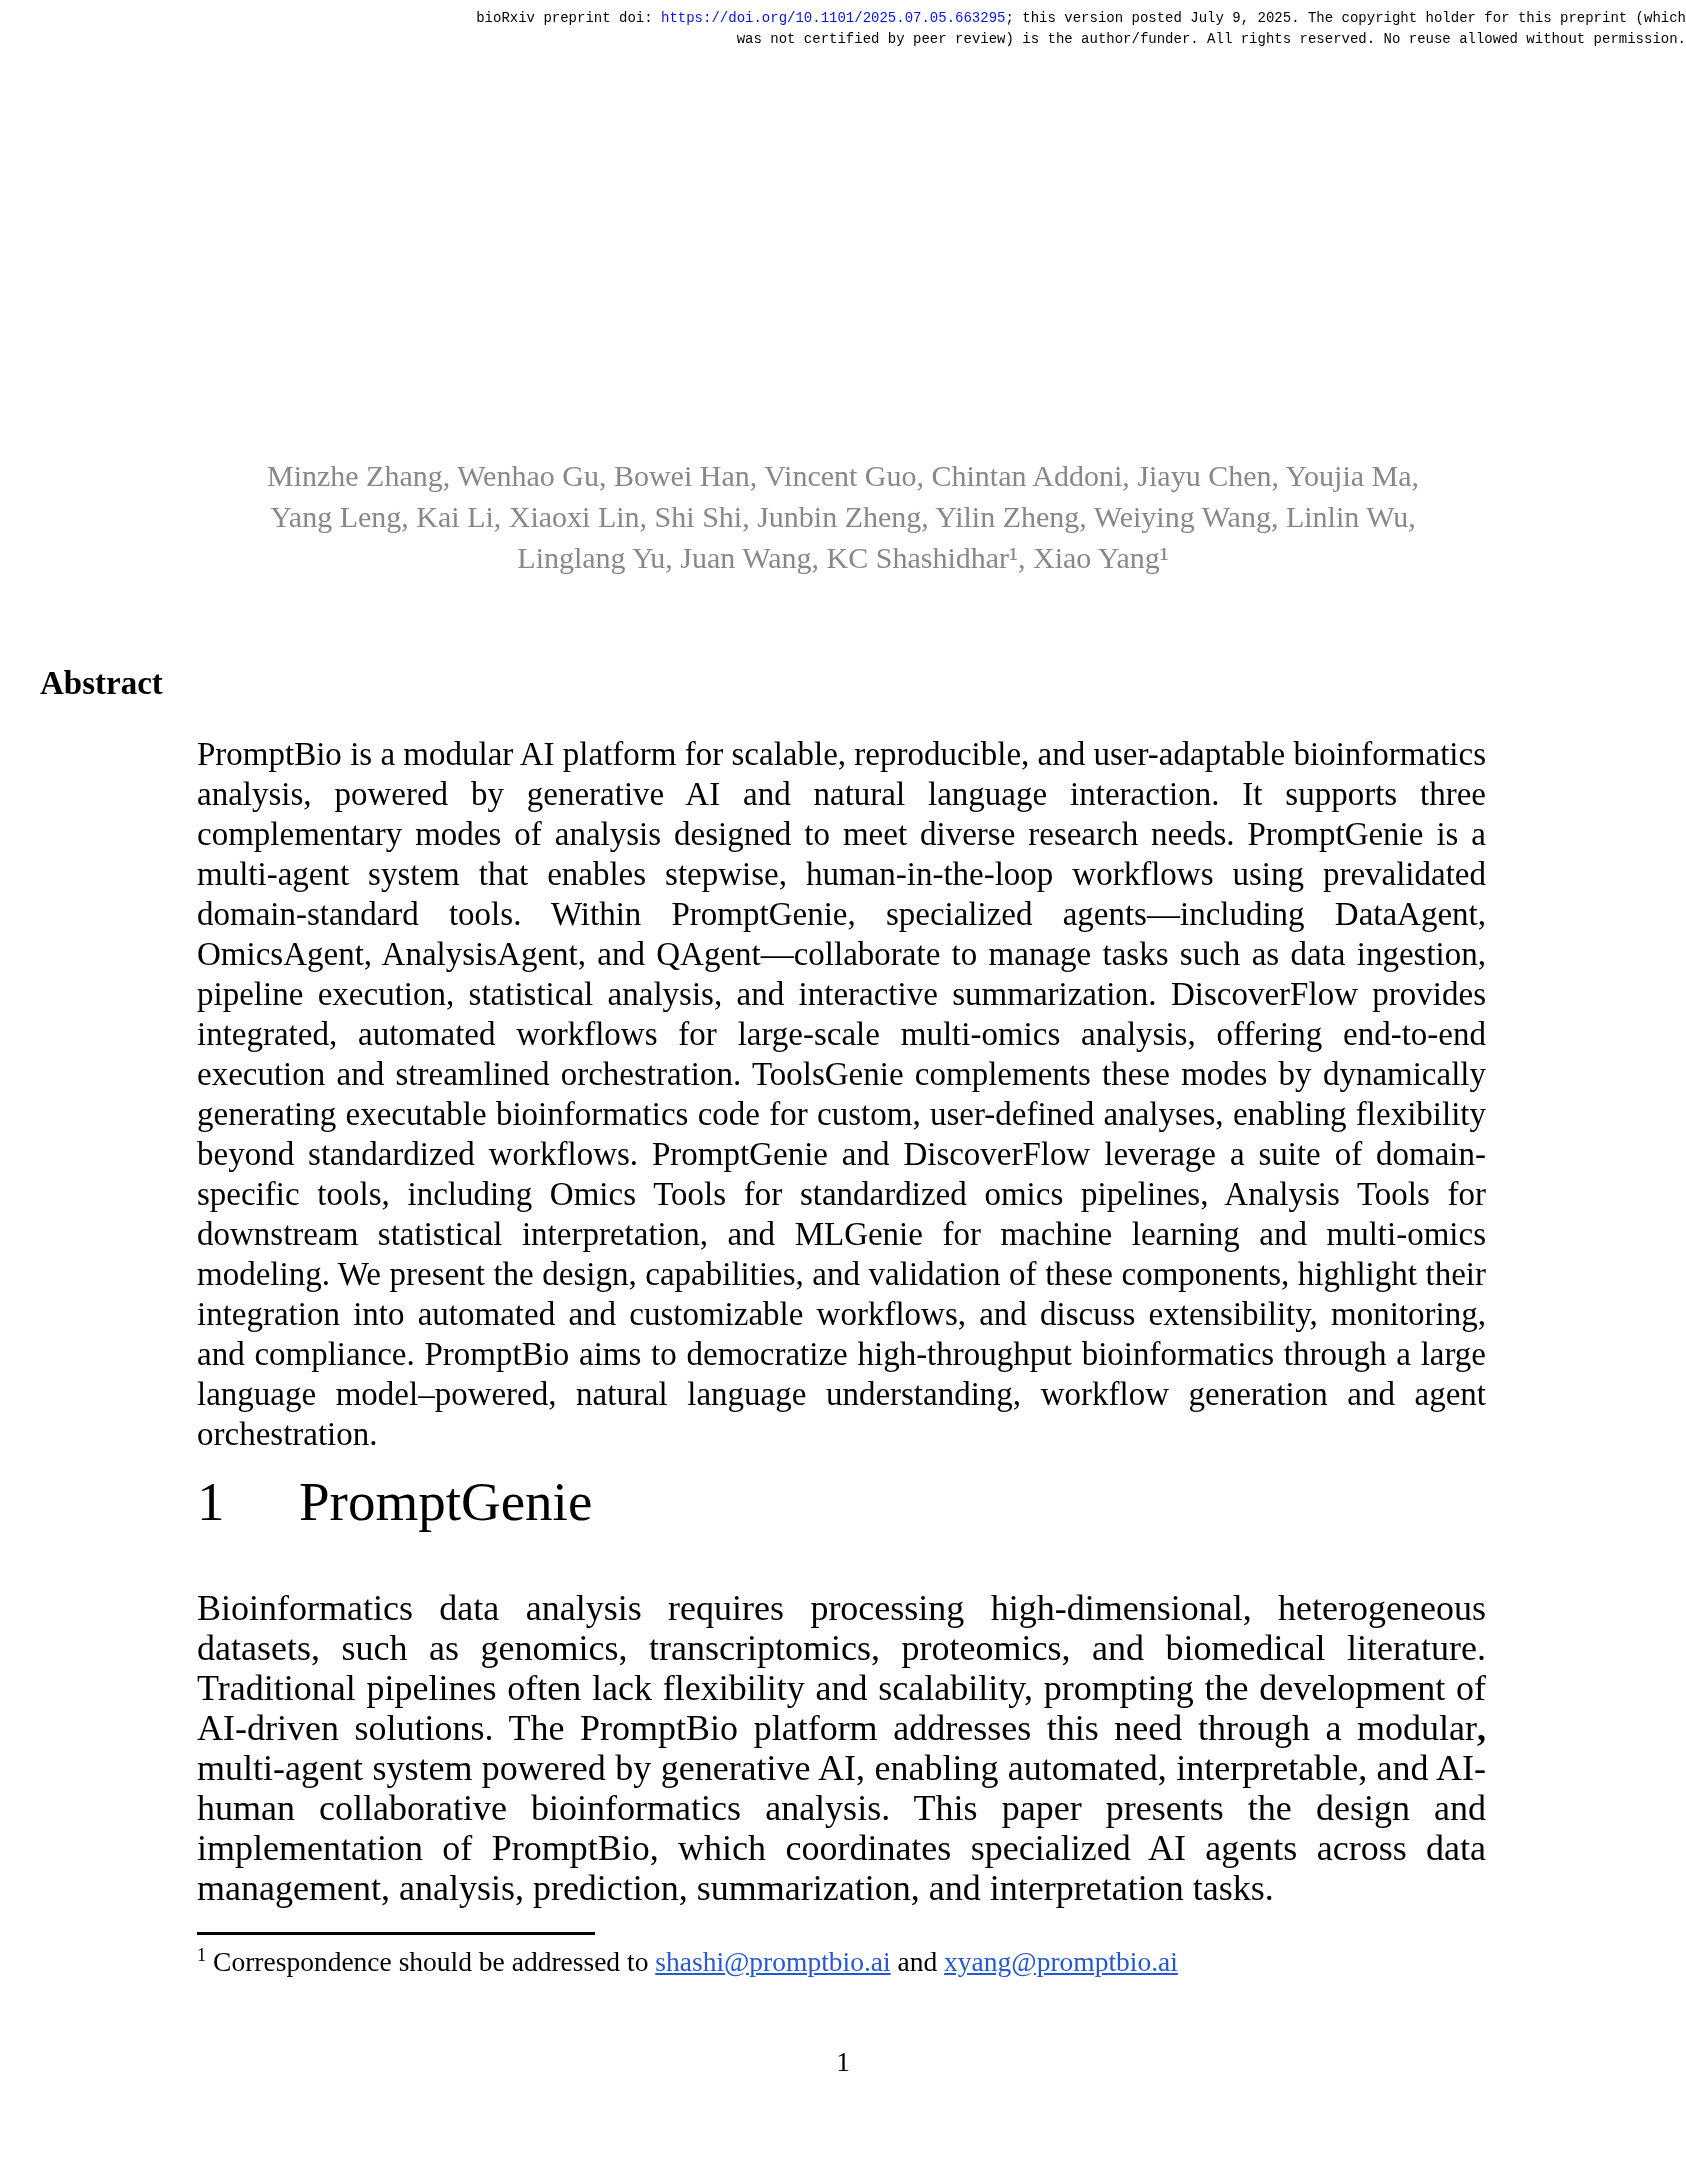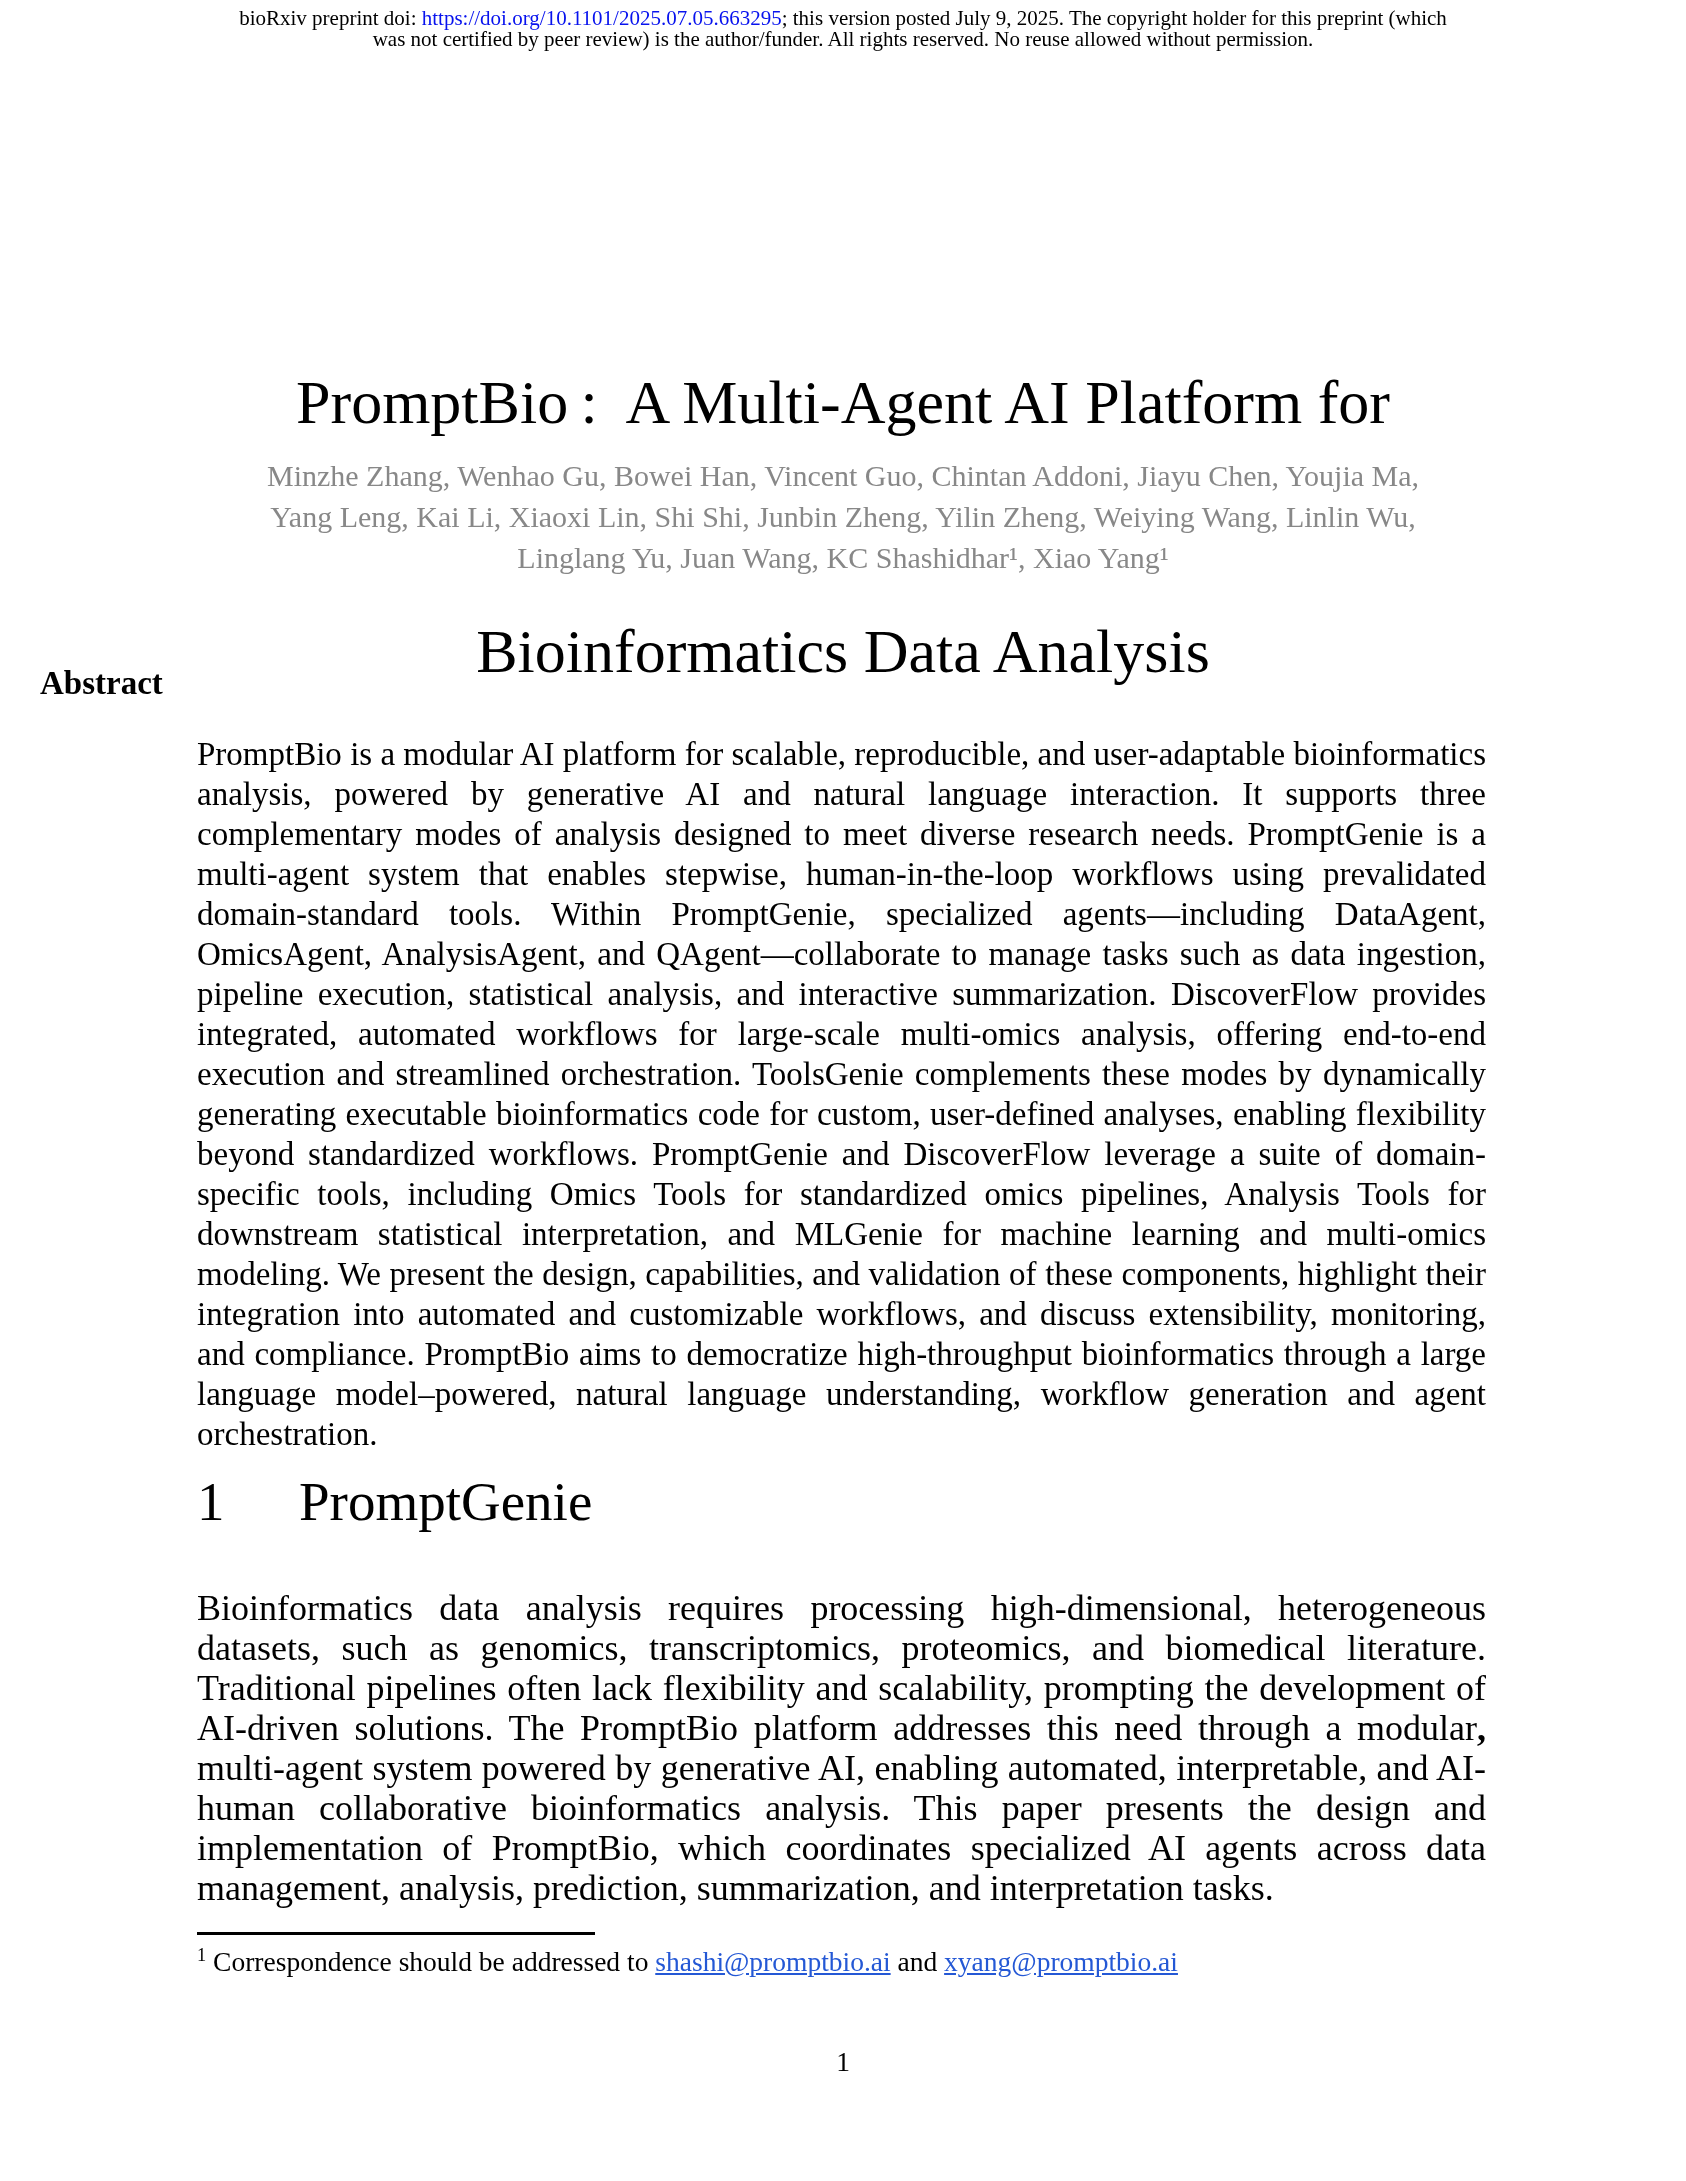--- a/index.html
+++ b/index.html
@@ -7,23 +7,23 @@
     position:relative;
     width:1686px;height:2182px;
     background:#ffffff;
     font-family:"Liberation Serif",serif;
     color:#000000;
     overflow:hidden;
   }
   
   .doc-header{
     position:absolute;top:8.3px;left:0;width:100%;
-    text-align:center;
-    font-family:Liberation Serif, serif;
-    font-size:21px;line-height:21px;color:#000;
+    text-align:right;
+    font-family:Liberation Mono, monospace;
+    font-size:14px;line-height:21px;color:#000;
   }
   .doc-header a{text-decoration:none;cursor:pointer;}
   
   .title{
     position:absolute;top:195px;left:0;width:100%;
     text-align:center;font-size:62px;line-height:83px;
     white-space:pre-wrap;
   }
   
   .authors{
@@ -71,24 +71,20 @@
 </head>
 <body>
 
 <div class="page">
 
   <div class="doc-header">
     <div><span>bioRxiv preprint doi: </span><a href="#" style="color: rgb(7, 18, 238);">https://doi.org/10.1101/2025.07.05.663295</a><span>; this version posted July 9, 2025. The copyright holder for this preprint (which</span></div>
     <div>was not certified by peer review) is the author/funder. All rights reserved. No reuse allowed without permission.</div>
   </div>
 
-  <div class="title">
-    <div>PromptBio :  A Multi-Agent AI Platform for</div>
-    <div>Bioinformatics Data Analysis</div>
-  </div>
 
   <div class="authors" style="color: rgb(136, 136, 136);">
     <div>Minzhe Zhang, Wenhao Gu, Bowei Han, Vincent Guo, Chintan Addoni, Jiayu Chen, Youjia Ma,</div>
     <div>Yang Leng, Kai Li, Xiaoxi Lin, Shi Shi, Junbin Zheng, Yilin Zheng, Weiying Wang, Linlin Wu,</div>
     <div>Linglang Yu, Juan Wang, KC Shashidhar¹, Xiao Yang¹</div>
   </div>
 
   <div class="abstract-heading">Abstract</div>
   <div class="abstract-body">PromptBio is a modular AI platform for scalable, reproducible, and user-adaptable bioinformatics analysis, powered by generative AI and natural language interaction. It supports three complementary modes of analysis designed to meet diverse research needs. PromptGenie is a multi-agent system that enables stepwise, human-in-the-loop workflows using prevalidated domain-standard tools. Within PromptGenie, specialized agents—including DataAgent, OmicsAgent, AnalysisAgent, and QAgent—collaborate to manage tasks such as data ingestion, pipeline execution, statistical analysis, and interactive summarization. DiscoverFlow provides integrated, automated workflows for large-scale multi-omics analysis, offering end-to-end execution and streamlined orchestration. ToolsGenie complements these modes by dynamically generating executable bioinformatics code for custom, user-defined analyses, enabling flexibility beyond standardized workflows. PromptGenie and DiscoverFlow leverage a suite of domain-specific tools, including Omics Tools for standardized omics pipelines, Analysis Tools for downstream statistical interpretation, and MLGenie for machine learning and multi-omics modeling. We present the design, capabilities, and validation of these components, highlight their integration into automated and customizable workflows, and discuss extensibility, monitoring, and compliance. PromptBio aims to democratize high-throughput bioinformatics through a large language model–powered, natural language understanding, workflow generation and agent orchestration.</div>
 

